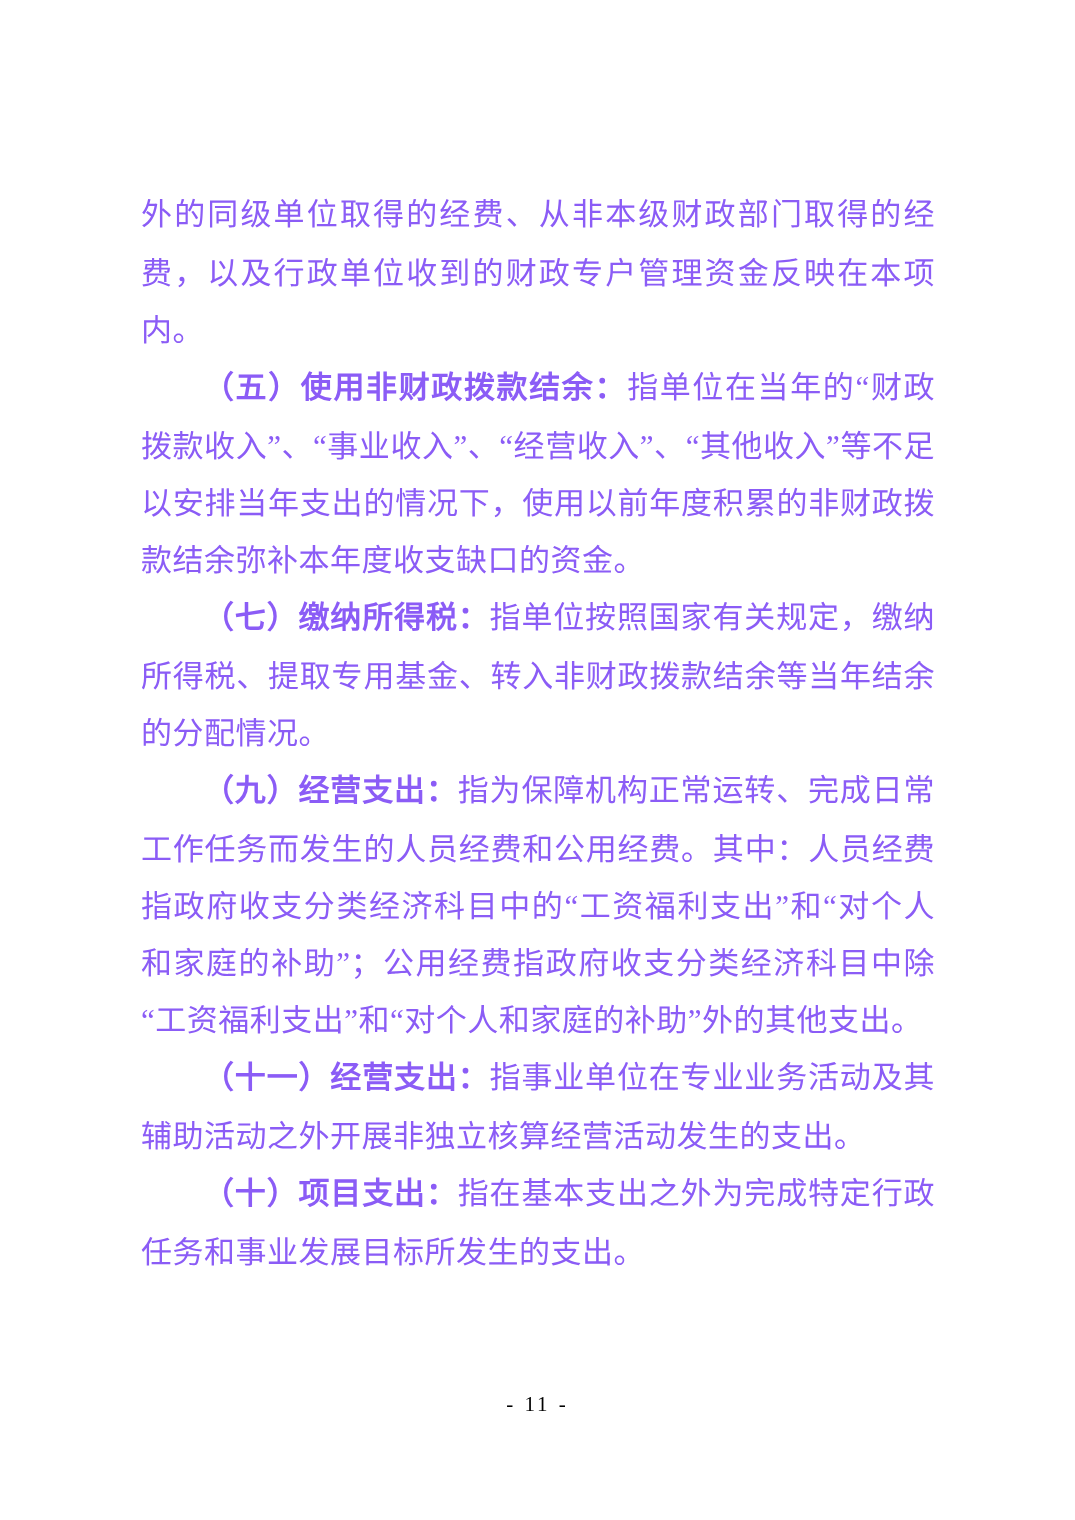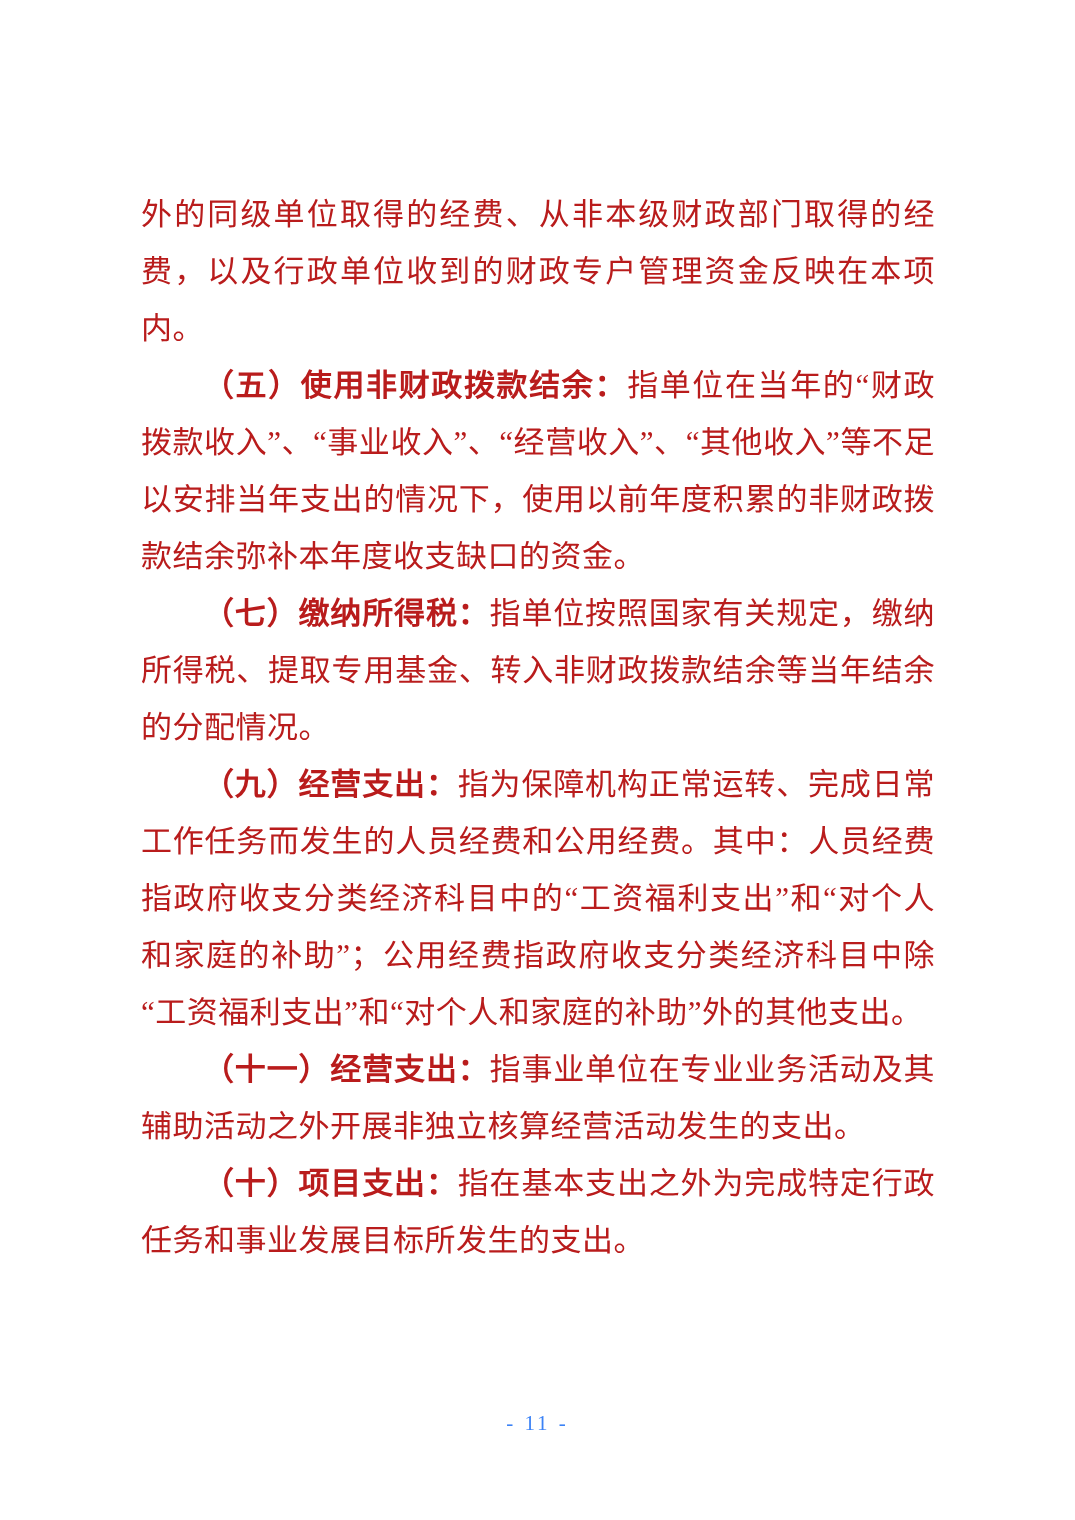--- a/index.html
+++ b/index.html
@@ -13,43 +13,42 @@
     width: 1075px;
     height: 1520px;
     background: #ffffff;
     overflow: hidden;
   }
   .content {
     position: absolute;
     left: 141px;
     top: 186px;
     width: 794px;
-    color: #b91c1c;
+    color: #8b5cf6;
   }
   .para {
     font-size: 31px;
     line-height: 57px;
     text-align: justify;
     text-justify: inter-character;
     word-break: break-all;
     letter-spacing: 0.5px;
   }
   .para.indent { text-indent: 2em; }
-  .para .label { font-weight: bold; }
+  .para .label { font-weight: bold; font-family: Liberation Mono, monospace; }
   .footer {
     position: absolute;
     left: 0;
     top: 1392px;
     width: 1075px;
     text-align: center;
     font-size: 21px;
-    color: #3b82f6;
+    color: #000000;
     letter-spacing: 3px;
     font-family: "Liberation Serif", "DejaVu Serif", serif;
-    margin-top: 19px;
   }
 </style>
 </head>
 <body>
 
 <div class="page">
   <div class="content" id="paragraphs">
   <p class="para"><b class="label"></b><span class="body">外的同级单位取得的经费、从非本级财政部门取得的经费，以及行政单位收到的财政专户管理资金反映在本项内。</span></p>
 
   <p class="para indent"><b class="label">（五）使用非财政拨款结余：</b><span class="body">指单位在当年的“财政拨款收入”、“事业收入”、“经营收入”、“其他收入”等不足以安排当年支出的情况下，使用以前年度积累的非财政拨款结余弥补本年度收支缺口的资金。</span></p>

